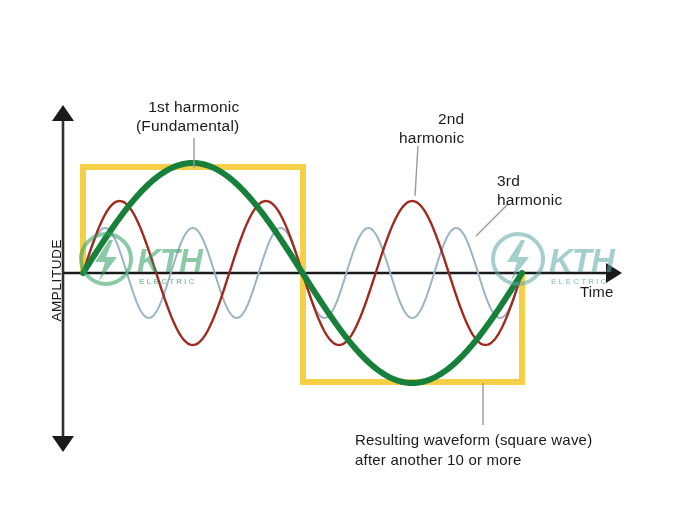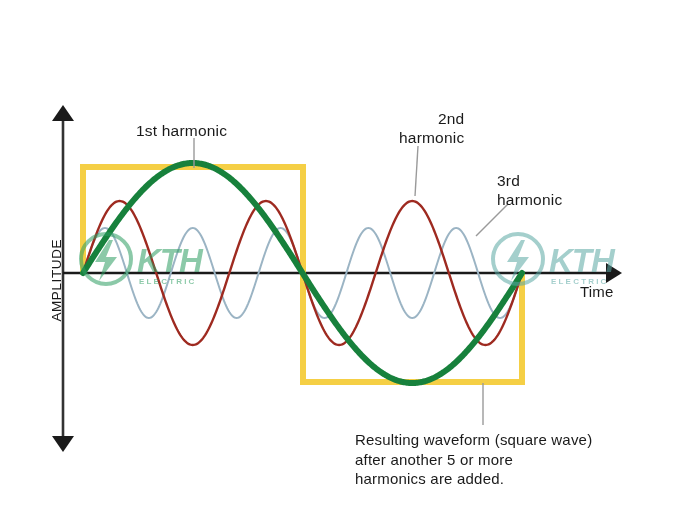--- a/index.html
+++ b/index.html
@@ -28,21 +28,20 @@
     font-family: "Liberation Sans", sans-serif;
     font-size: 15.5px;
     line-height: 1.22;
     white-space: pre;
     letter-spacing: 0.2px;
   }
   #lbl-fundamental {
     left: 136px;
     top: 98px;
     text-align: right;
-    margin-top: 24px;
   }
   #lbl-second {
     left: 399px;
     top: 110px;
     text-align: right;
   }
   #lbl-third {
     left: 497px;
     top: 172px;
     text-align: left;
@@ -113,24 +112,24 @@
       </svg></div>
   <div class="wm" id="wm-right" style="left: 487px; top: 232px; width: 150px; height: 62px;"><svg width="150" height="62" viewBox="0 0 150 62">
         <g opacity="0.55">
           <circle cx="31" cy="27" r="25" fill="none" stroke="#5aa8a4" stroke-width="4"></circle>
           <polygon points="34,8 20,30 30,30 24,49 42,25 31,25 38,8" fill="#5aa8a4"></polygon>
           <text x="62" y="40" font-family="Liberation Sans, sans-serif" font-size="33" font-weight="bold" font-style="italic" fill="#5aa8a4" letter-spacing="-1">KTH</text>
           <text x="64" y="52" font-family="Liberation Sans, sans-serif" font-size="8" font-weight="bold" fill="#5aa8a4" letter-spacing="2.2">ELECTRIC</text>
         </g>
       </svg></div>
 
-  <div class="label" id="lbl-fundamental"><span>1st harmonic</span><br></div>
+  <div class="label" id="lbl-fundamental"><span>1st harmonic</span><br><span>(Fundamental)</span></div>
 
   <div class="label" id="lbl-second"><span>2nd</span><br><span>harmonic</span></div>
 
   <div class="label" id="lbl-third"><span>3rd</span><br><span>harmonic</span></div>
 
-  <div class="label" id="lbl-result"><span>Resulting waveform (square wave)</span><br><span>after another 5 or more</span><br><span>harmonics are added.</span></div>
+  <div class="label" id="lbl-result"><span>Resulting waveform (square wave)</span><br><span>after another 10 or more</span><br></div>
 
   <div class="label" id="lbl-amplitude">AMPLITUDE</div>
   <div class="label" id="lbl-time">Time</div>
 
 </div>
 
 </body></html>

